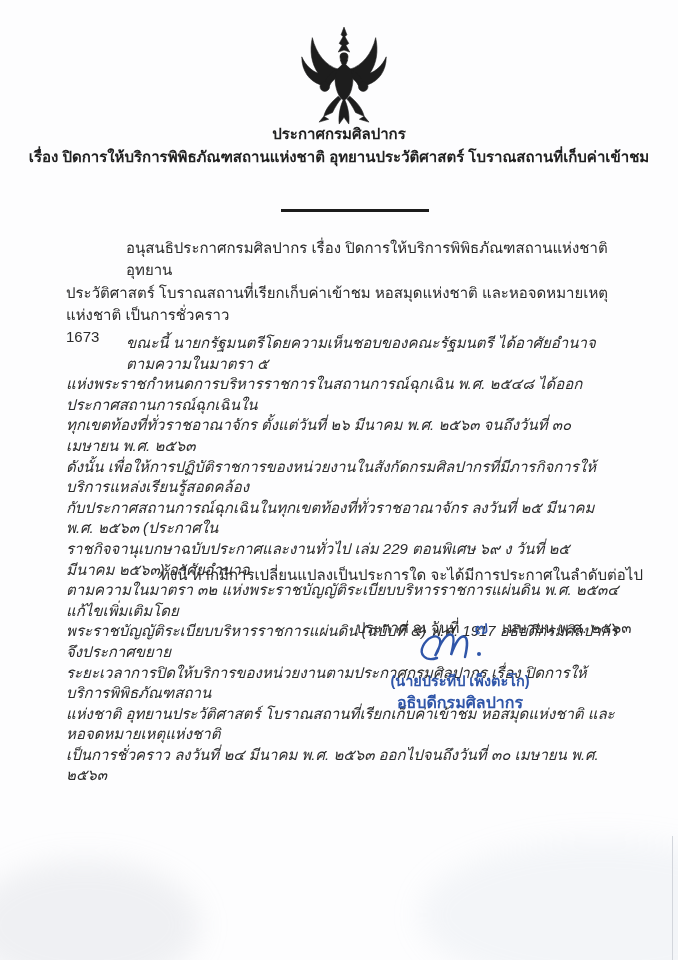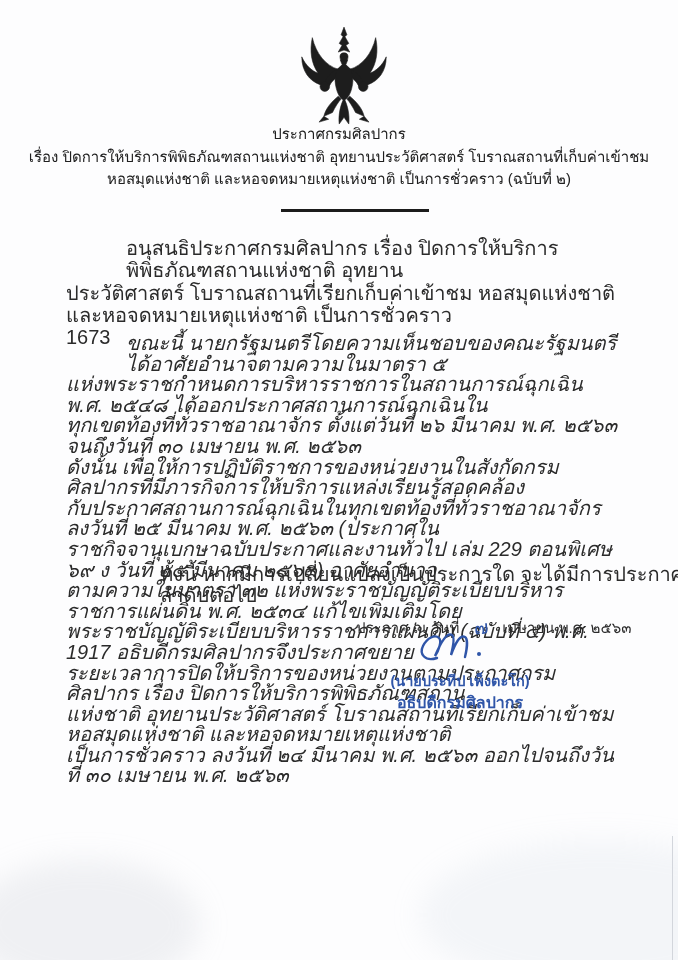--- a/index.html
+++ b/index.html
@@ -14,24 +14,24 @@
   }
   
   .scan-blob{position:absolute;filter:blur(14px);border-radius:50%;pointer-events:none;}
   .blob-bl{left:-30px;top:860px;width:230px;height:130px;background:rgba(176,182,194,0.18);}
   .blob-bc{left:420px;top:840px;width:360px;height:150px;background:rgba(186,196,214,0.14);}
   .edge-line{position:absolute;left:672px;top:836px;width:1px;height:124px;background:#d3d6dc;}
 
   .emblem{position:absolute;top:26px;left:296px;width:96px;height:102px;}
 
   .title-block{position:absolute;top:123px;left:0;width:678px;text-align:center;
-    font-weight:normal;font-size:15px;line-height:22.5px;color:#202020;}
+    font-weight:bold;font-size:15px;line-height:22.5px;color:#202020;}
   .divider{position:absolute;top:209px;left:281px;width:148px;height:2.5px;background:#1c1c1c;}
 
-  .body-text{position:absolute;left:66px;width:556px;font-size:20px;color:#2b2b2b;}
+  .body-text{position:absolute;left:66px;width:556px;font-size:15px;color:#2b2b2b;}
   .para1{top:237px;line-height:22.3px;}
   .para2{top:333px;line-height:20.6px;font-style:italic;}
   .para1 .indent,.para2 .indent{padding-left:60px;}
   .closing{top:564px;padding-left:94px;line-height:21px;}
 
   .date-line{position:absolute;top:611px;left:356px;font-size:15px;color:#2b2b2b;white-space:nowrap;}
   .date-line .hand-day{
     display:inline-block;color:#2f55a8;font-size:19px;
     transform:rotate(-4deg) translateY(1px);
     margin:0 10px;font-weight:normal;
@@ -79,21 +79,20 @@
         <path d="M71 93 L76 99 L66 96 Z"></path>
 
         <path d="M50 74 C46 82 44 92 45 101 L50 94 L55 101 C56 92 54 82 50 74 Z"></path>
       </g>
     </svg>
   </div>
 
   <div class="title-block">
     <div>ประกาศกรมศิลปากร</div>
     <div>เรื่อง ปิดการให้บริการพิพิธภัณฑสถานแห่งชาติ อุทยานประวัติศาสตร์ โบราณสถานที่เก็บค่าเข้าชม</div>
-    <div>หอสมุดแห่งชาติ และหอจดหมายเหตุแห่งชาติ เป็นการชั่วคราว (ฉบับที่ ๒)</div>
   </div>
 
   <div class="divider"></div>
 
   <div class="body-text para1">
     <div class="indent">อนุสนธิประกาศกรมศิลปากร เรื่อง ปิดการให้บริการพิพิธภัณฑสถานแห่งชาติ อุทยาน</div>
     <div>ประวัติศาสตร์ โบราณสถานที่เรียกเก็บค่าเข้าชม หอสมุดแห่งชาติ และหอจดหมายเหตุแห่งชาติ เป็นการชั่วคราว</div>
     <div>1673</div>
   </div>
 

